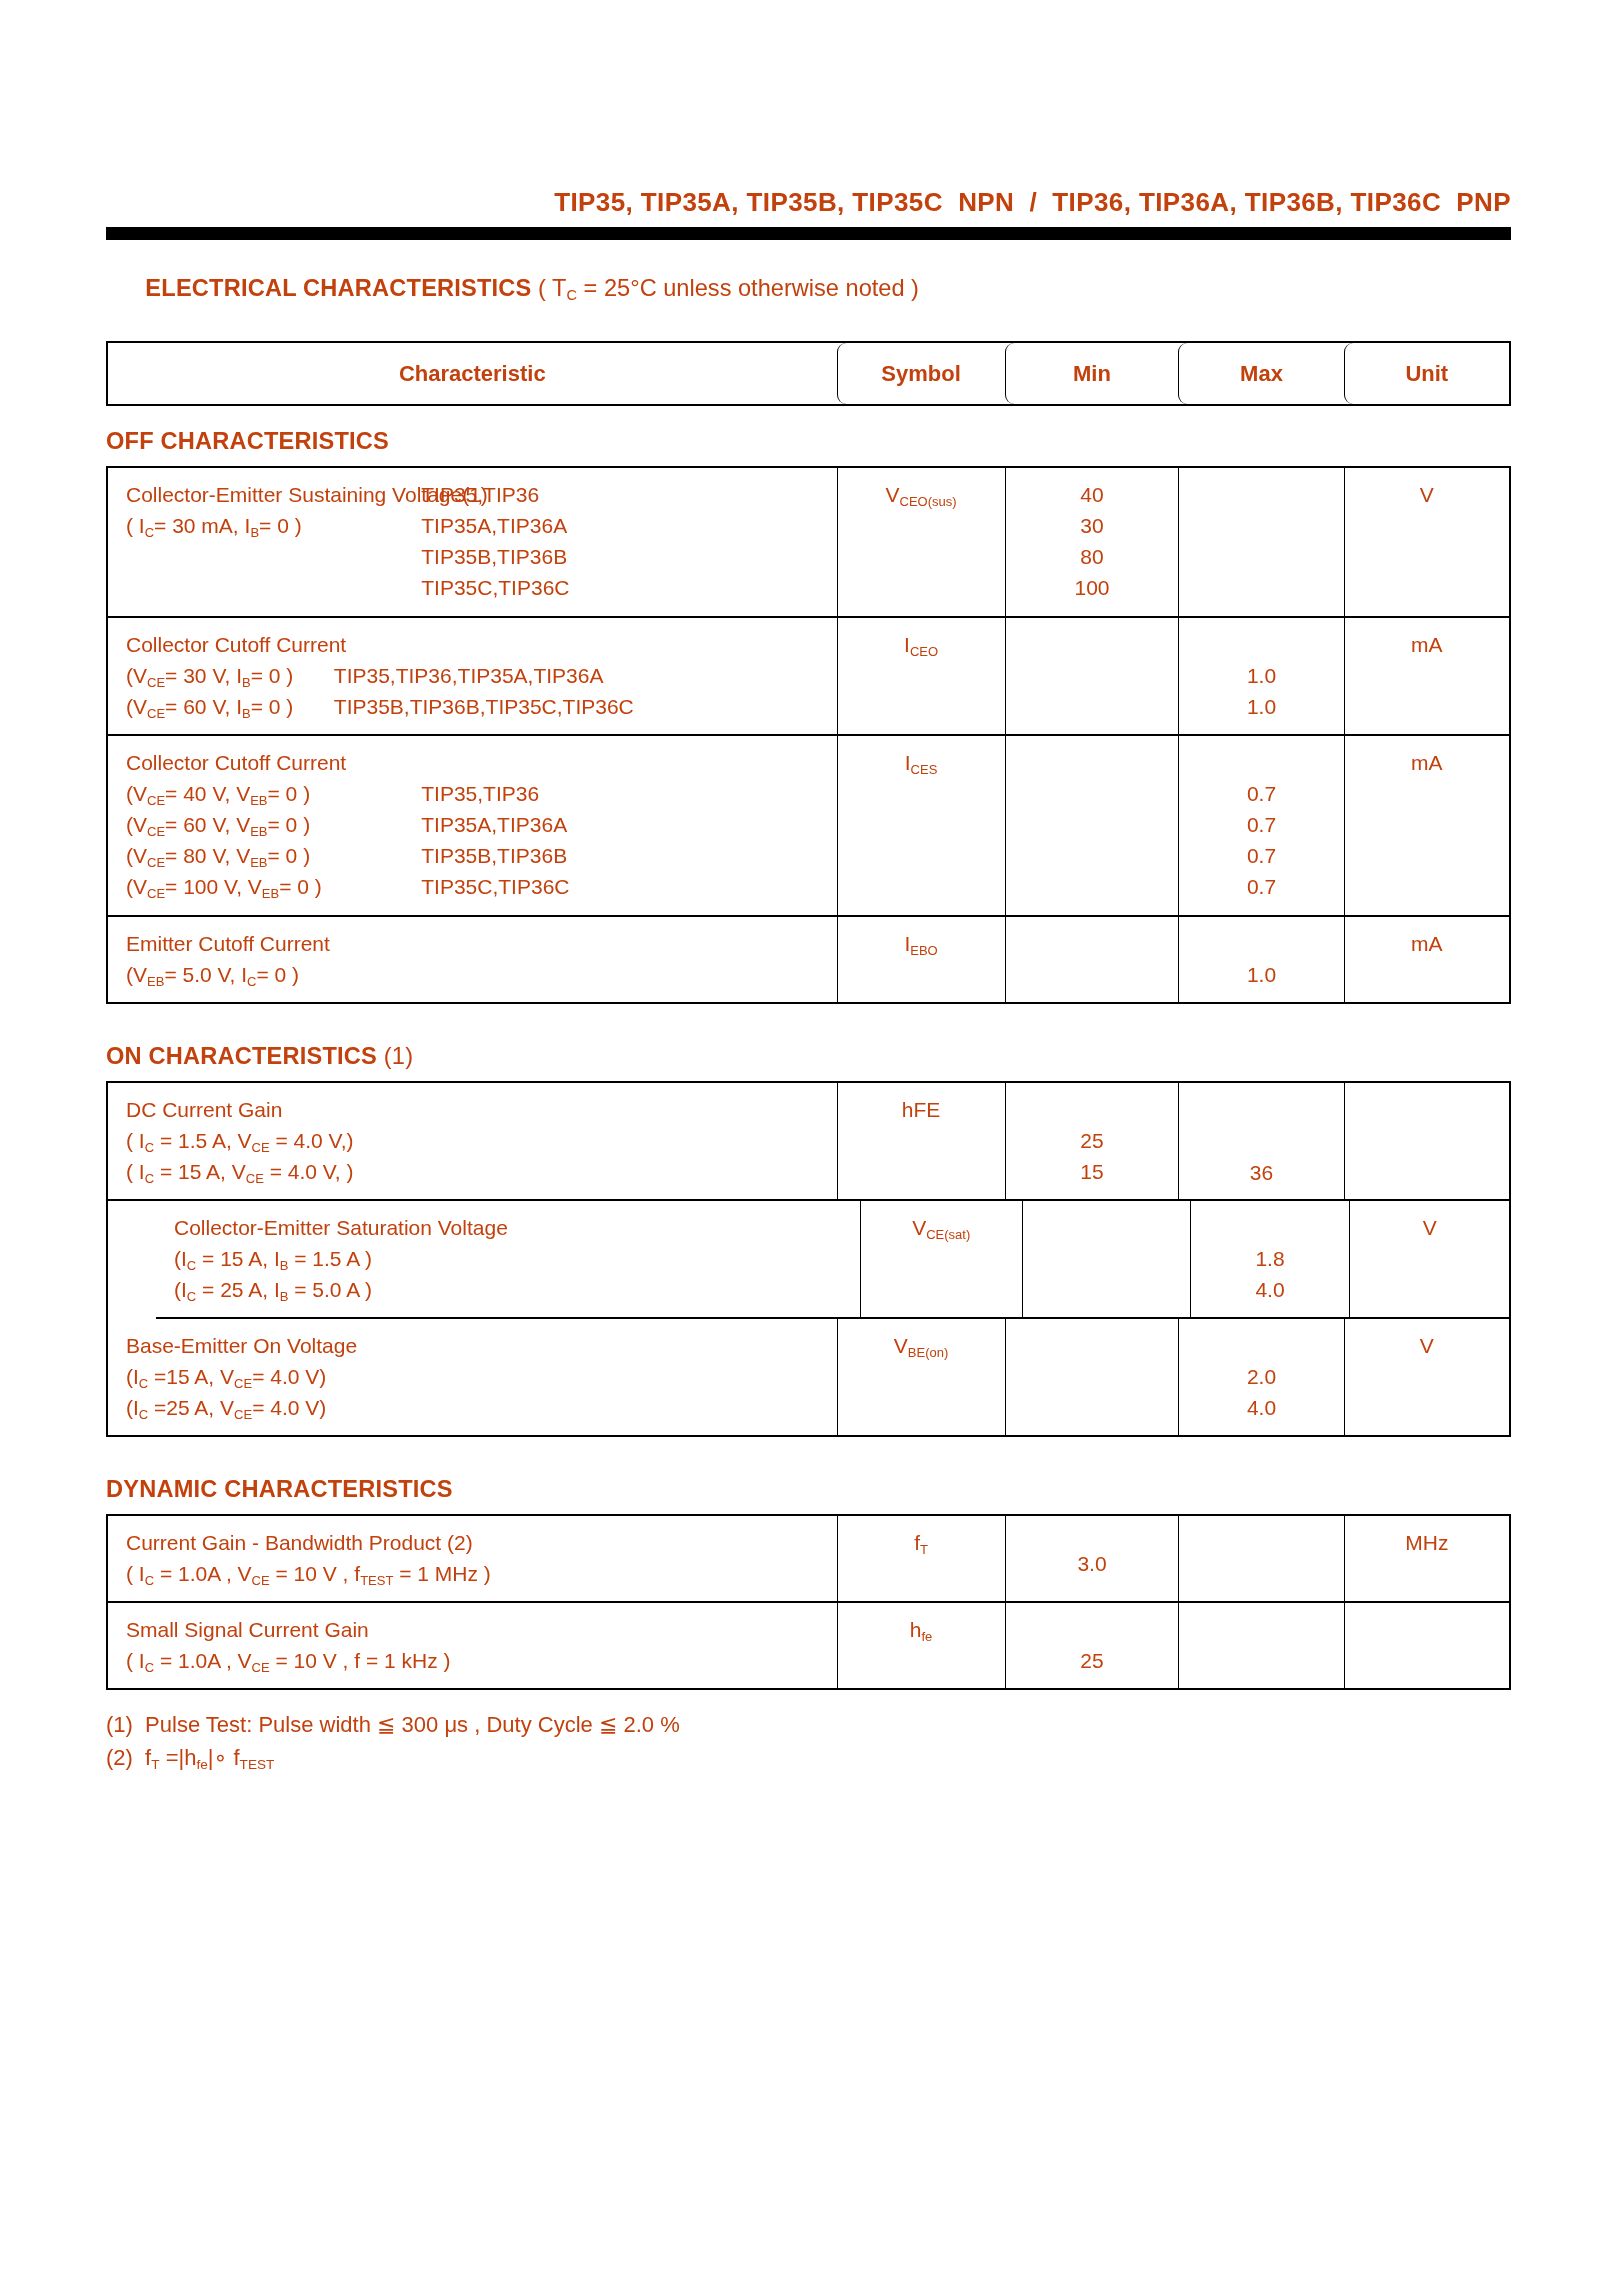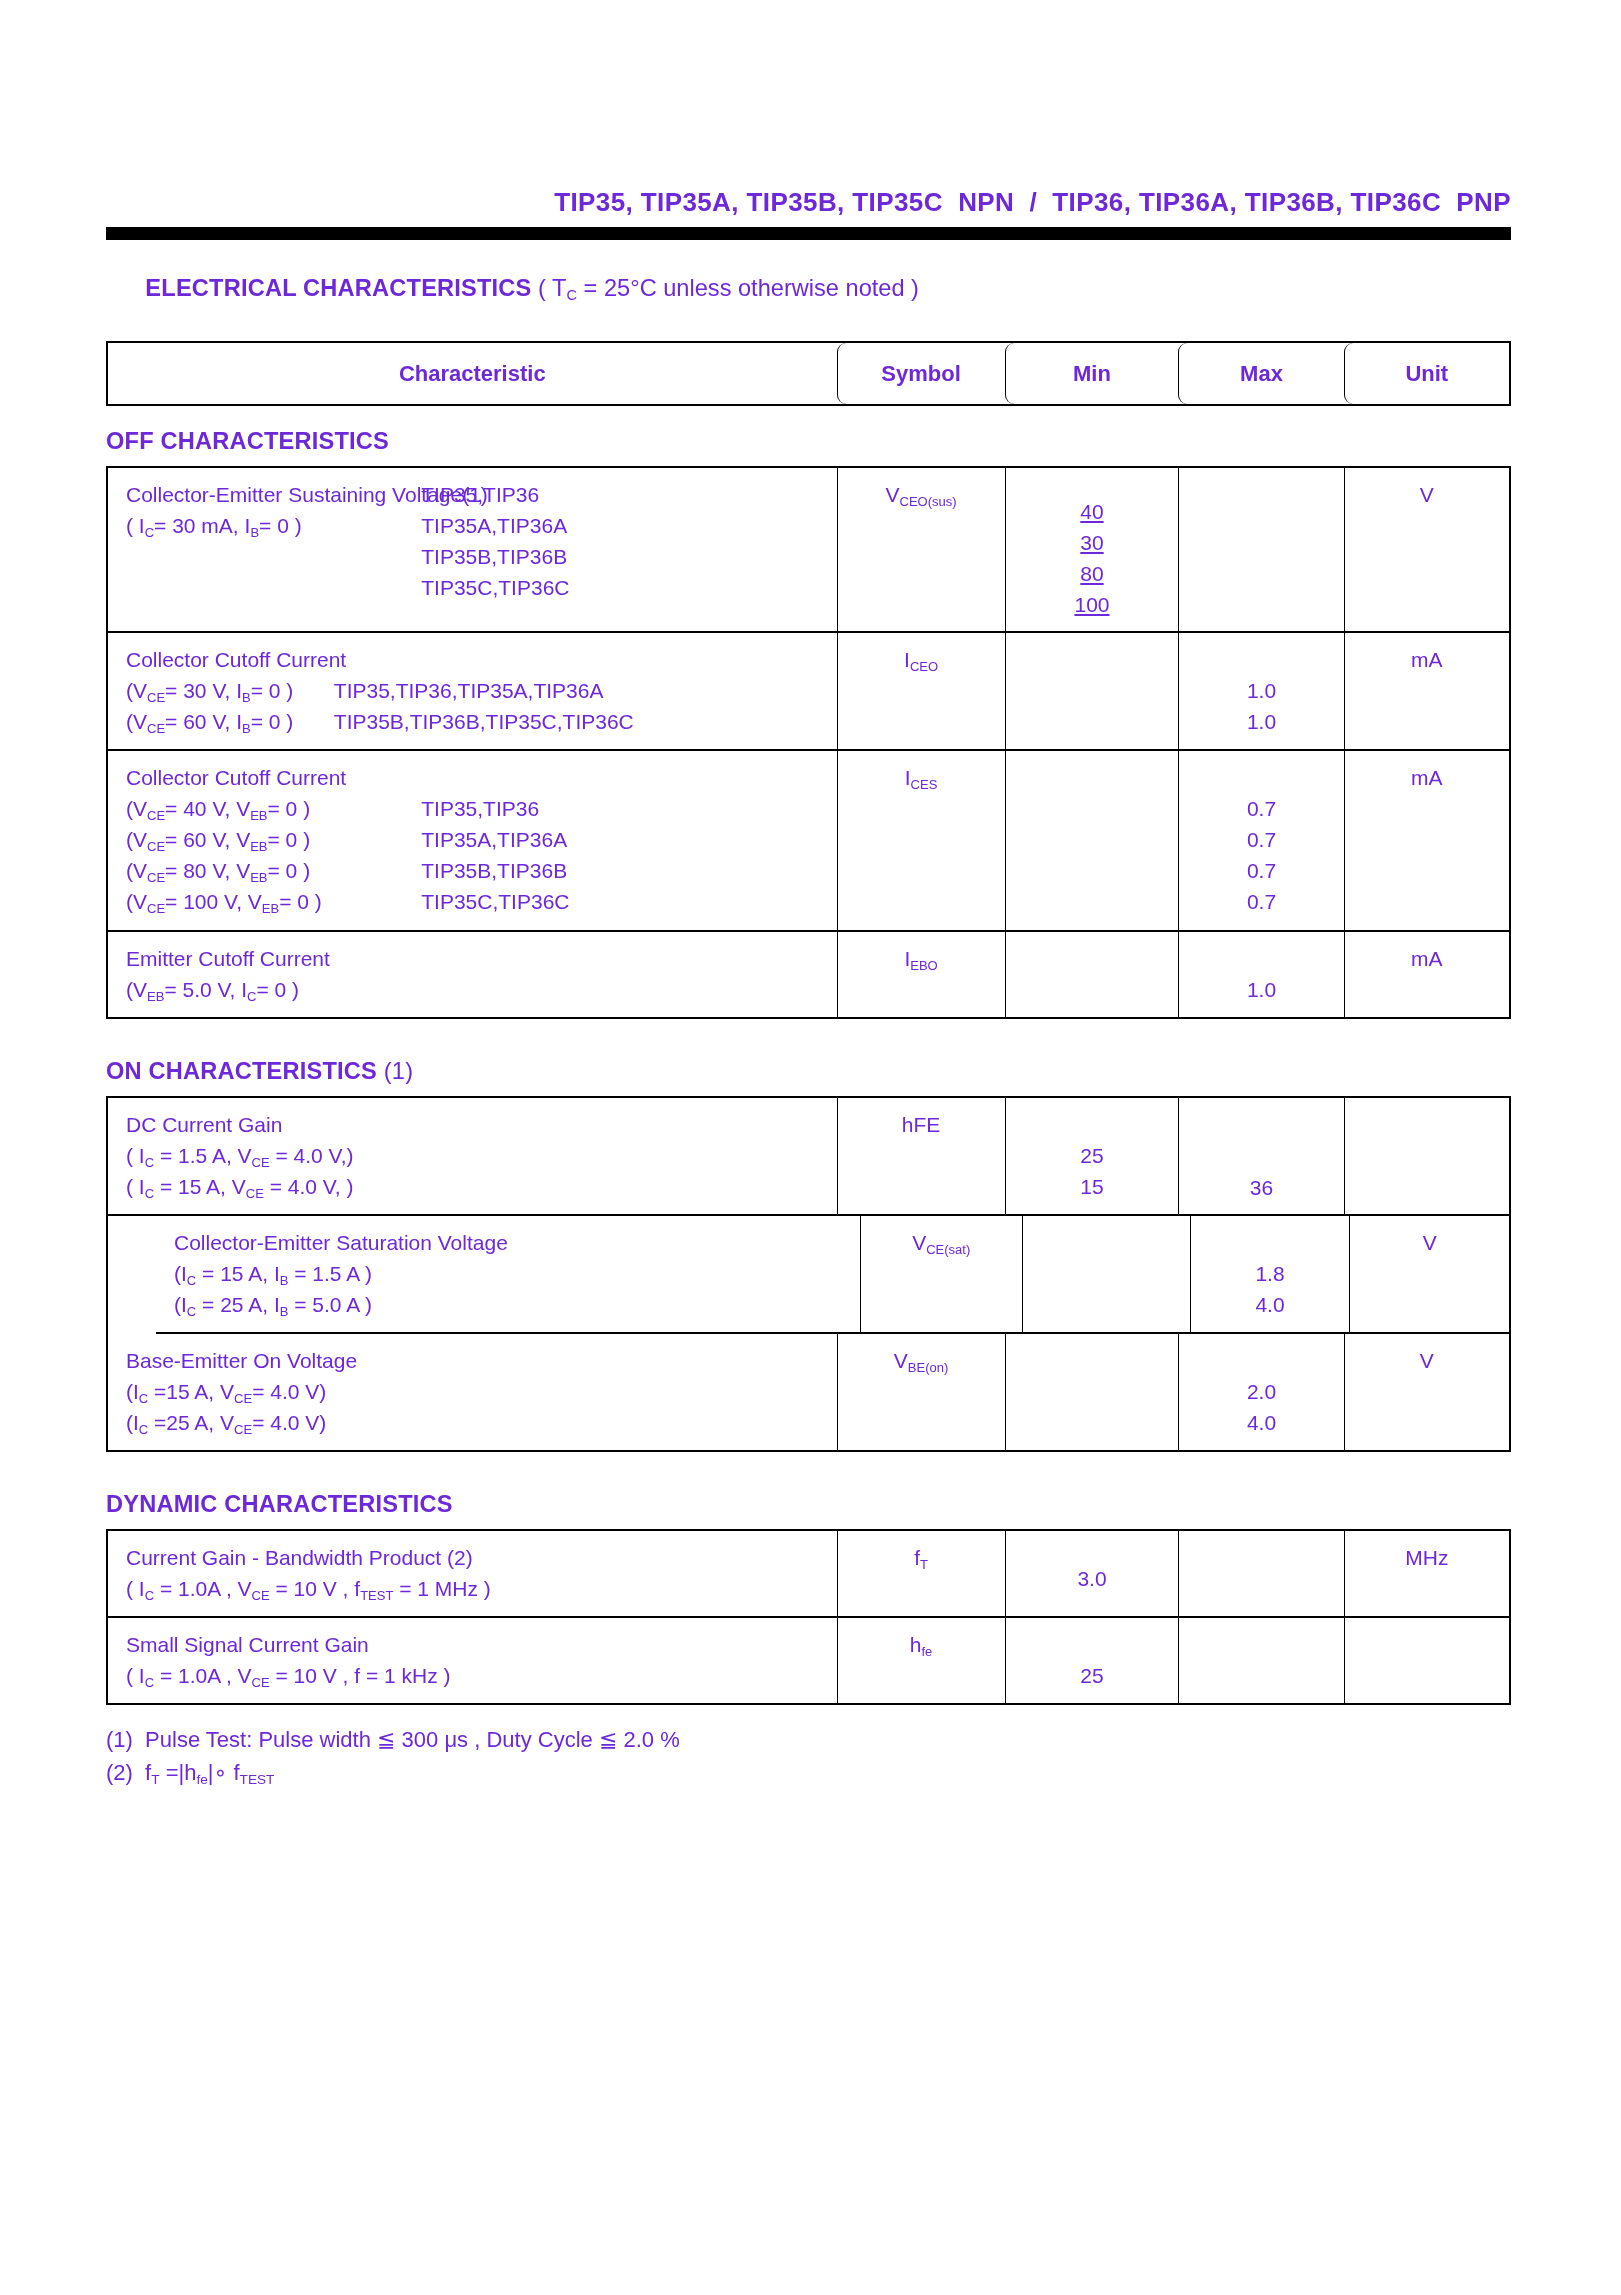--- a/index.html
+++ b/index.html
@@ -3,21 +3,21 @@
 <meta charset="utf-8">
 <style>
   html, body { margin: 0; padding: 0; background: #e8e8e8; }
   .page {
     position: relative;
     width: 1622px;
     height: 2295px;
     background: #ffffff;
     margin: 0 auto;
     font-family: "Liberation Sans", "DejaVu Sans", sans-serif;
-    color: #6d28d9;
+    color: #c2410c;
     overflow: hidden;
   }
   .content {
     position: absolute;
     left: 106px;
     top: 0;
     width: 1405px;
   }
   .doc-title {
     margin-top: 187px;
@@ -126,21 +126,21 @@
               <div class="line">Collector-Emitter Sustaining Voltage(1)</div>
               <div class="line">( I<sub>C</sub>= 30 mA, I<sub>B</sub>= 0 )</div>
               <div class="devices" style="left: 43%; top: 11px;">
                 <div class="line">TIP35,TIP36</div>
                 <div class="line">TIP35A,TIP36A</div>
                 <div class="line">TIP35B,TIP36B</div>
                 <div class="line">TIP35C,TIP36C</div>
               </div>
             </div>
             <div class="cell sym-cell"><span>V<sub>CEO(sus)</sub></span></div>
-            <div class="cell val-cell min-cell" style="padding-top: 28px; text-decoration: underline;">
+            <div class="cell val-cell min-cell" style="padding-top: 11px;">
               <div class="line">40</div>
               <div class="line">30</div>
               <div class="line">80</div>
               <div class="line">100</div>
             </div>
             <div class="cell val-cell max-cell" style="padding-top: 11px;"></div>
             <div class="cell unit-cell"><span>V</span></div>
           </div>
           <div class="t-row" style="min-height: 116px;">
             <div class="cell char-cell">

